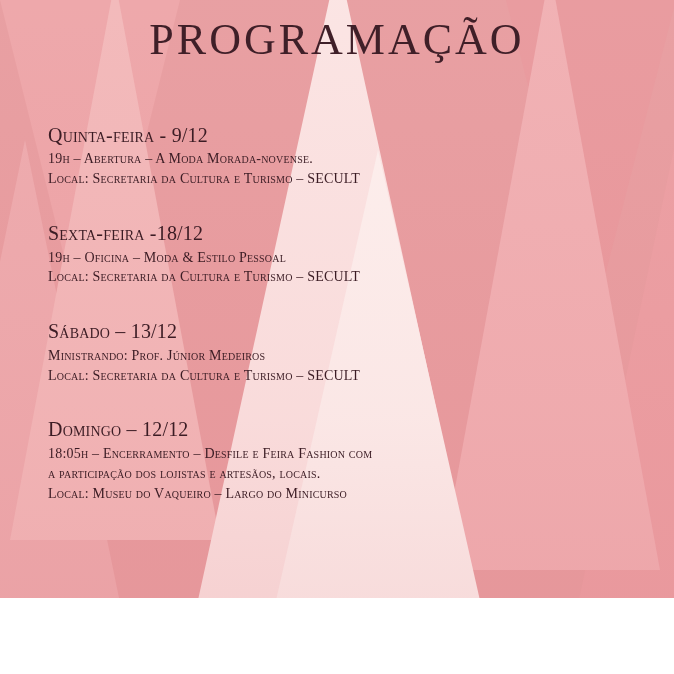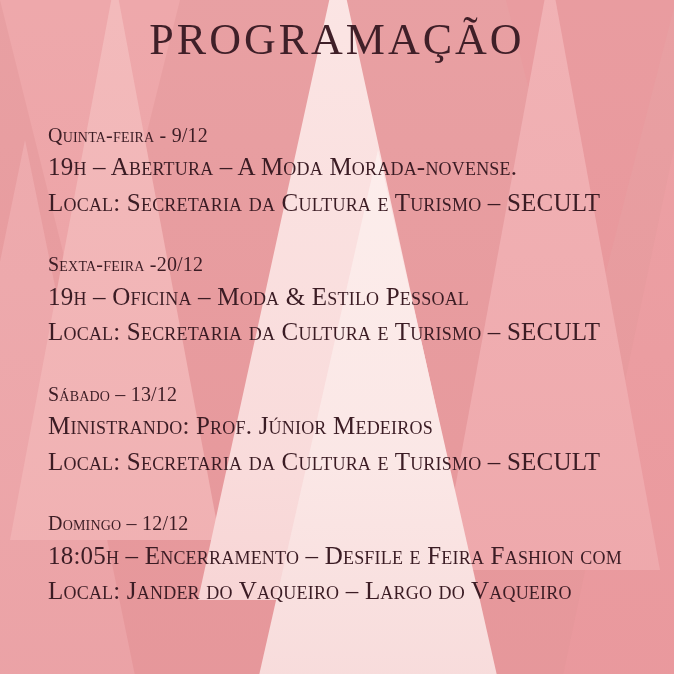--- a/index.html
+++ b/index.html
@@ -8,21 +8,21 @@
   }
   body {
     width: 674px;
     height: 674px;
     overflow: hidden;
     font-family: "Liberation Serif", serif;
   }
   .poster {
     position: relative;
     width: 674px;
-    height: 674px;
+    height: 598px;
     background: #e79a9d;
     overflow: hidden;
   }
   
   .bg-layer {
     position: absolute;
     inset: 0;
     overflow: hidden;
   }
   .tri {
@@ -106,21 +106,21 @@
     font-family: "Liberation Serif", serif;
   }
   .schedule {
     margin: 56px 0 0 48px;
     color: #3b1c24;
   }
   .block {
     margin-bottom: 30px;
   }
   .line {
-    font-size: 25px;
+    font-size: 14px;
     line-height: 1.42;
     color: #3b1c24;
     font-variant: small-caps;
     letter-spacing: 0.2px;
     white-space: nowrap;
   }
   .line.day {
     font-size: 20px;
   }
 </style>
@@ -146,32 +146,33 @@
 
     <div class="schedule">
 
       <div class="block">
         <div class="line day">Quinta-feira - 9/12</div>
         <div class="line">19h – Abertura – A Moda Morada-novense.</div>
         <div class="line">Local: Secretaria da Cultura e Turismo – SECULT</div>
       </div>
 
       <div class="block">
-        <div class="line day">Sexta-feira -20/12</div>
+        <div class="line day">Sexta-feira -18/12</div>
         <div class="line">19h – Oficina – Moda &amp; Estilo Pessoal</div>
         <div class="line">Local: Secretaria da Cultura e Turismo – SECULT</div>
       </div>
 
       <div class="block">
         <div class="line day">Sábado – 13/12</div>
         <div class="line">Ministrando: Prof. Júnior Medeiros</div>
         <div class="line">Local: Secretaria da Cultura e Turismo – SECULT</div>
       </div>
 
       <div class="block">
         <div class="line day">Domingo – 12/12</div>
         <div class="line">18:05h – Encerramento – Desfile e Feira Fashion com</div>
-        <div class="line">Local: Jander do Vaqueiro – Largo do Vaqueiro</div>
+        <div class="line">a participação dos lojistas e artesãos, locais.</div>
+        <div class="line">Local: Museu do Vaqueiro – Largo do Minicurso</div>
       </div>
 
     </div>
   </div>
 </div>
 
 </body></html>

